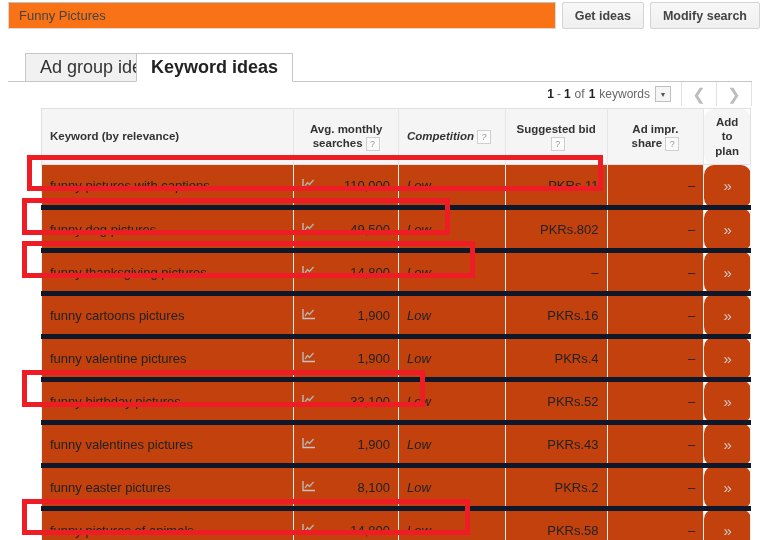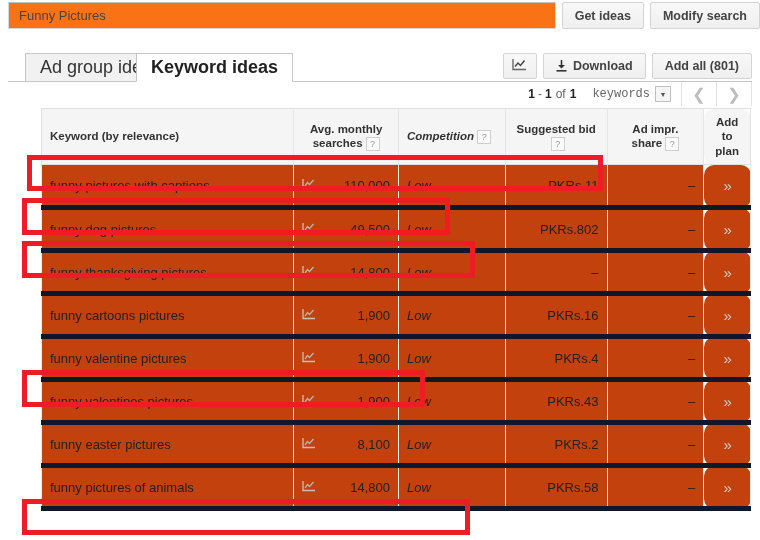--- a/index.html
+++ b/index.html
@@ -255,50 +255,29 @@
 <div class="tabrow">
   <div class="tabstrip"></div>
 
   <div class="tab tab-adgroup">
     <span>Ad group ideas</span>
   </div>
   <div class="tab active tab-keyword">
     <span>Keyword ideas</span>
   </div>
 
-  <div class="tabactions">
-    <div class="icon-btn">
-      <span>
-        <svg width="15" height="13" viewBox="0 0 15 13" aria-hidden="true">
-          <path d="M1 1 L1 11.5 L14 11.5" stroke="#666" stroke-width="1.4" fill="none"></path>
-          <path d="M3 8.5 L6 5 L8.5 7.5 L12.5 2.5" stroke="#444" stroke-width="1.4" fill="none"></path>
-        </svg>
-      </span>
-    </div>
-    <div class="btn">
-      <span style="margin-right:6px;display:inline-flex;">
-        <svg width="11" height="12" viewBox="0 0 11 12" aria-hidden="true">
-          <path d="M5.5 0 L5.5 7" stroke="#333" stroke-width="1.6" fill="none"></path>
-          <path d="M2 5 L5.5 8.4 L9 5 Z" fill="#333"></path>
-          <rect x="0.5" y="10" width="10" height="1.6" fill="#333"></rect>
-        </svg>
-      </span>
-      <span>Download</span>
-    </div>
-    <div class="btn">Add all (801)</div>
-  </div>
 </div>
 
 <div class="pagerow">
   <b>1</b>
   <span style="margin:0 3px;">-</span>
   <b>1</b>
   <span style="margin:0 4px;">of</span>
   <b>1</b>
-  <span style="margin-left:16px;font-family:Liberation Mono, monospace;">keywords</span>
+  <span style="margin-left:4px;">keywords</span>
   <span class="page-select">▼</span>
   <span class="pagenav">
     <span>❮</span>
     <span>❯</span>
   </span>
 </div>
 
 <div class="table-wrap">
   <table class="kw">
     <thead>
@@ -394,20 +373,36 @@
             <div class="avg-cell">
               <span class="trend-icon"><svg width="14" height="12" viewBox="0 0 14 12" aria-hidden="true">
                   <path d="M1 1 L1 10.5 L13 10.5" stroke="#c2c2c2" stroke-width="1.3" fill="none"></path>
                   <path d="M3 8 L5.5 4.5 L7.5 6.5 L11.5 2" stroke="#b3b3b3" stroke-width="1.3" fill="none"></path>
                 </svg></span>
               <span>1,900</span>
             </div>
           </td>
           <td class="c-comp"><span>Low</span></td>
           <td class="c-bid"><span>PKRs.4</span></td>
+          <td class="c-imp"><span>–</span></td>
+          <td class="c-add"><span class="chev">»</span></td>
+        </tr>
+        <tr>
+          <td class="c-kw"><span>funny birthday pictures</span></td>
+          <td class="c-avg">
+            <div class="avg-cell">
+              <span class="trend-icon"><svg width="14" height="12" viewBox="0 0 14 12" aria-hidden="true">
+                  <path d="M1 1 L1 10.5 L13 10.5" stroke="#c2c2c2" stroke-width="1.3" fill="none"></path>
+                  <path d="M3 8 L5.5 4.5 L7.5 6.5 L11.5 2" stroke="#b3b3b3" stroke-width="1.3" fill="none"></path>
+                </svg></span>
+              <span>33,100</span>
+            </div>
+          </td>
+          <td class="c-comp"><span>Low</span></td>
+          <td class="c-bid"><span>PKRs.52</span></td>
           <td class="c-imp"><span>–</span></td>
           <td class="c-add"><span class="chev">»</span></td>
         </tr>
         <tr>
           <td class="c-kw"><span>funny valentines pictures</span></td>
           <td class="c-avg">
             <div class="avg-cell">
               <span class="trend-icon"><svg width="14" height="12" viewBox="0 0 14 12" aria-hidden="true">
                   <path d="M1 1 L1 10.5 L13 10.5" stroke="#c2c2c2" stroke-width="1.3" fill="none"></path>
                   <path d="M3 8 L5.5 4.5 L7.5 6.5 L11.5 2" stroke="#b3b3b3" stroke-width="1.3" fill="none"></path>

